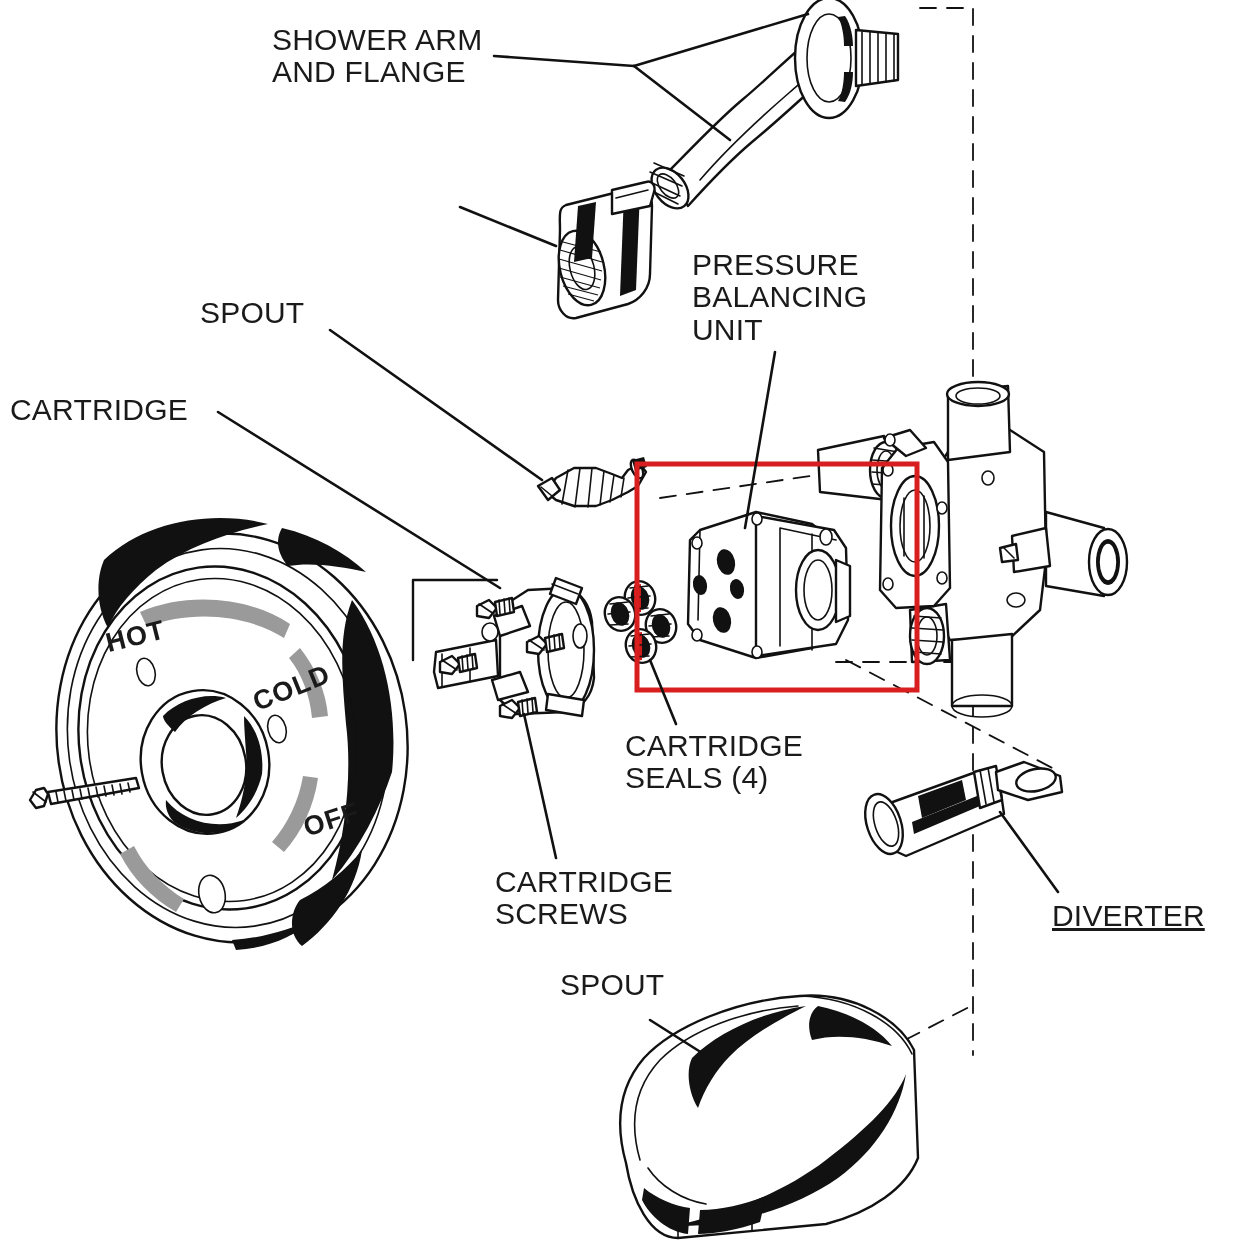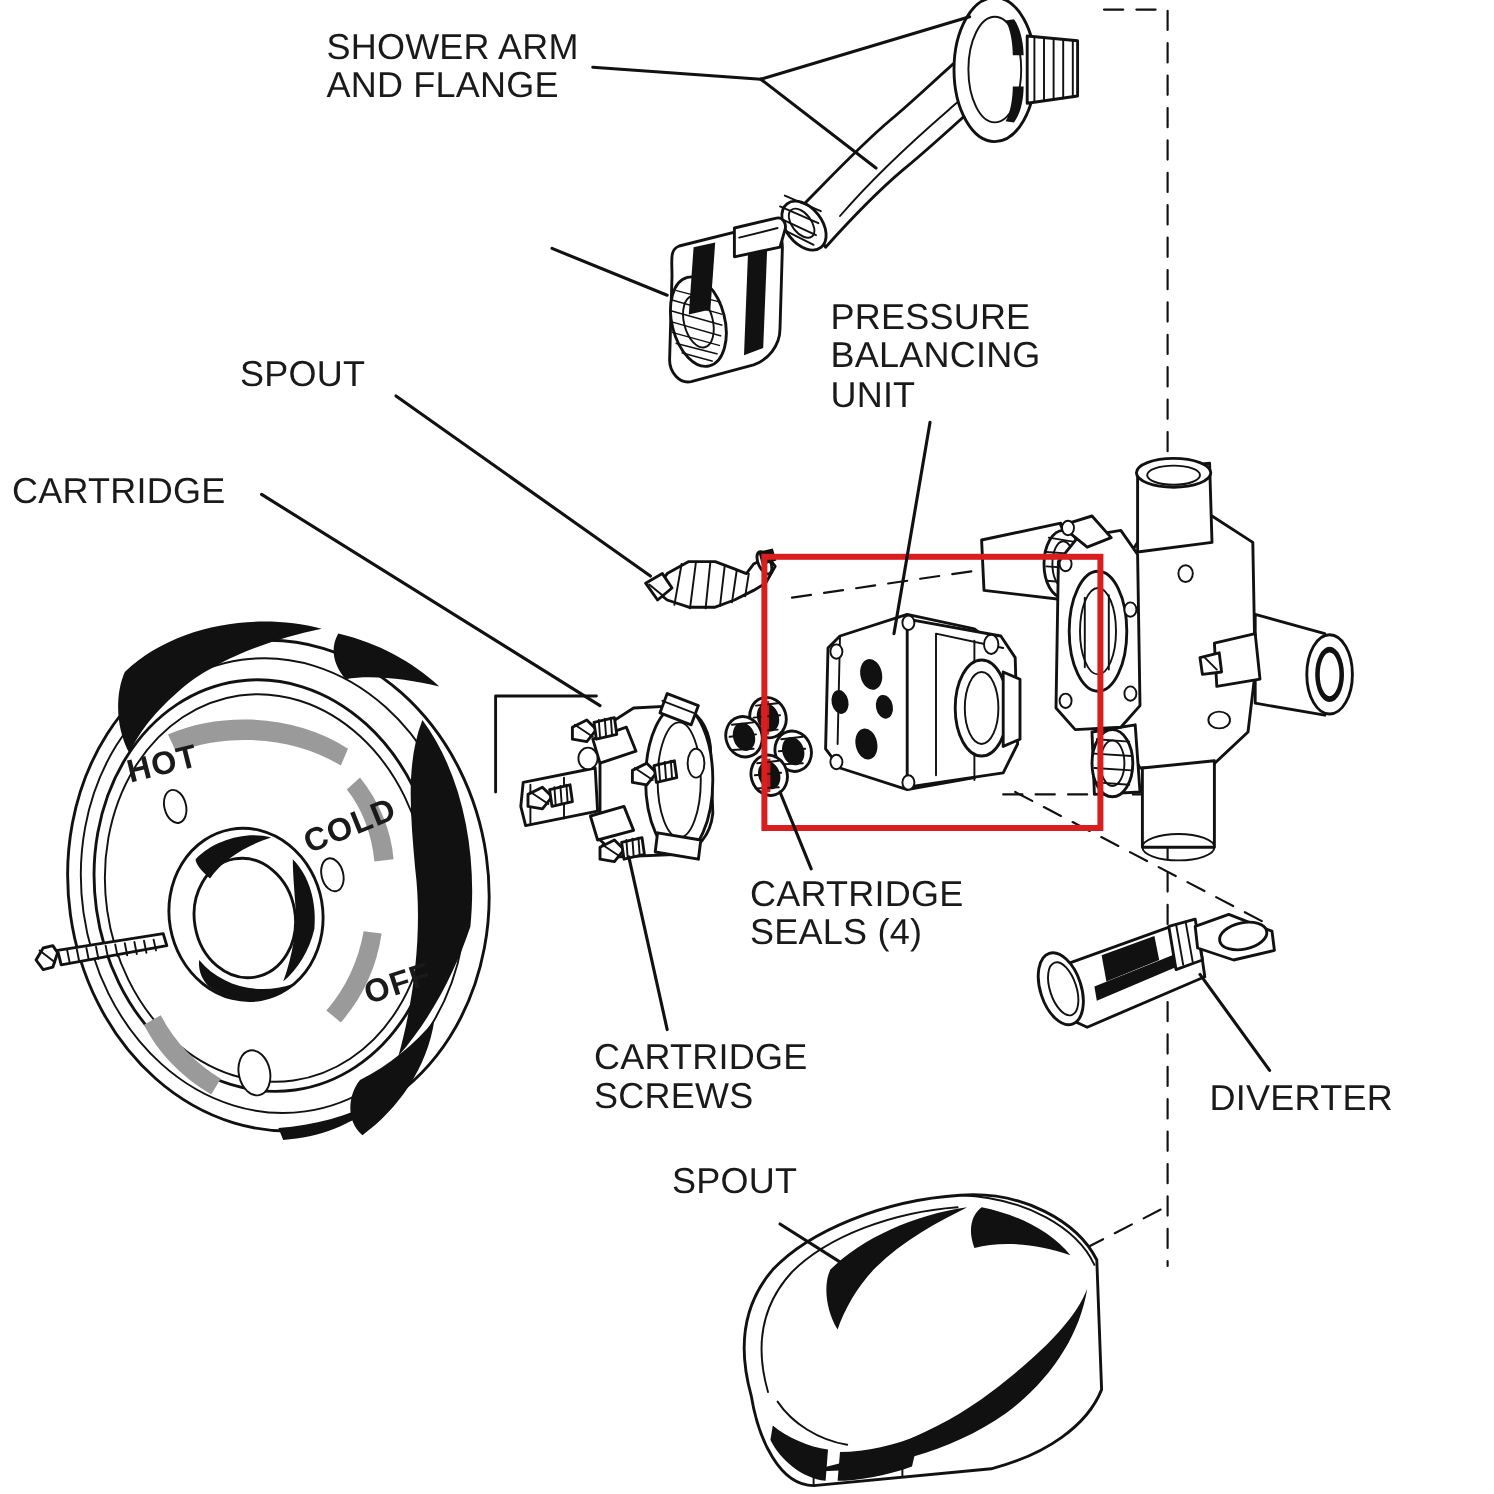--- a/index.html
+++ b/index.html
@@ -356,20 +356,20 @@
 AND FLANGE</div>
 <div class="lbl left" style="left:672px;top:249px;margin-left:20px;">PRESSURE
 BALANCING
 UNIT</div>
 <div class="lbl left" style="left:200px;top:297px;">SPOUT</div>
 <div class="lbl left" style="left:10px;top:394px;">CARTRIDGE</div>
 <div class="lbl left" style="left:625px;top:730px;">CARTRIDGE
 SEALS (4)</div>
 <div class="lbl left" style="left:495px;top:866px;">CARTRIDGE
 SCREWS</div>
-<div class="lbl left" style="left:1008px;top:900px;">DIVERTER</div>
+<div class="lbl left" style="left:1052px;top:900px;text-decoration:underline;">DIVERTER</div>
 <div class="lbl left" style="left:560px;top:969px;">SPOUT</div>
 
 <div class="lbl left" style="left:103px;top:630px;font-size:27px;font-weight:bold;transform:rotate(-14deg);transform-origin:left top;letter-spacing:1px;">HOT</div>
 <div class="lbl left" style="left:249px;top:690px;font-size:27px;font-weight:bold;transform:rotate(-22deg);transform-origin:left top;letter-spacing:1px;">COLD</div>
 <div class="lbl left" style="left:300px;top:815px;font-size:27px;font-weight:bold;transform:rotate(-18deg);transform-origin:left top;letter-spacing:1px;">OFF</div>
 
 </div>
 
 </body></html>

